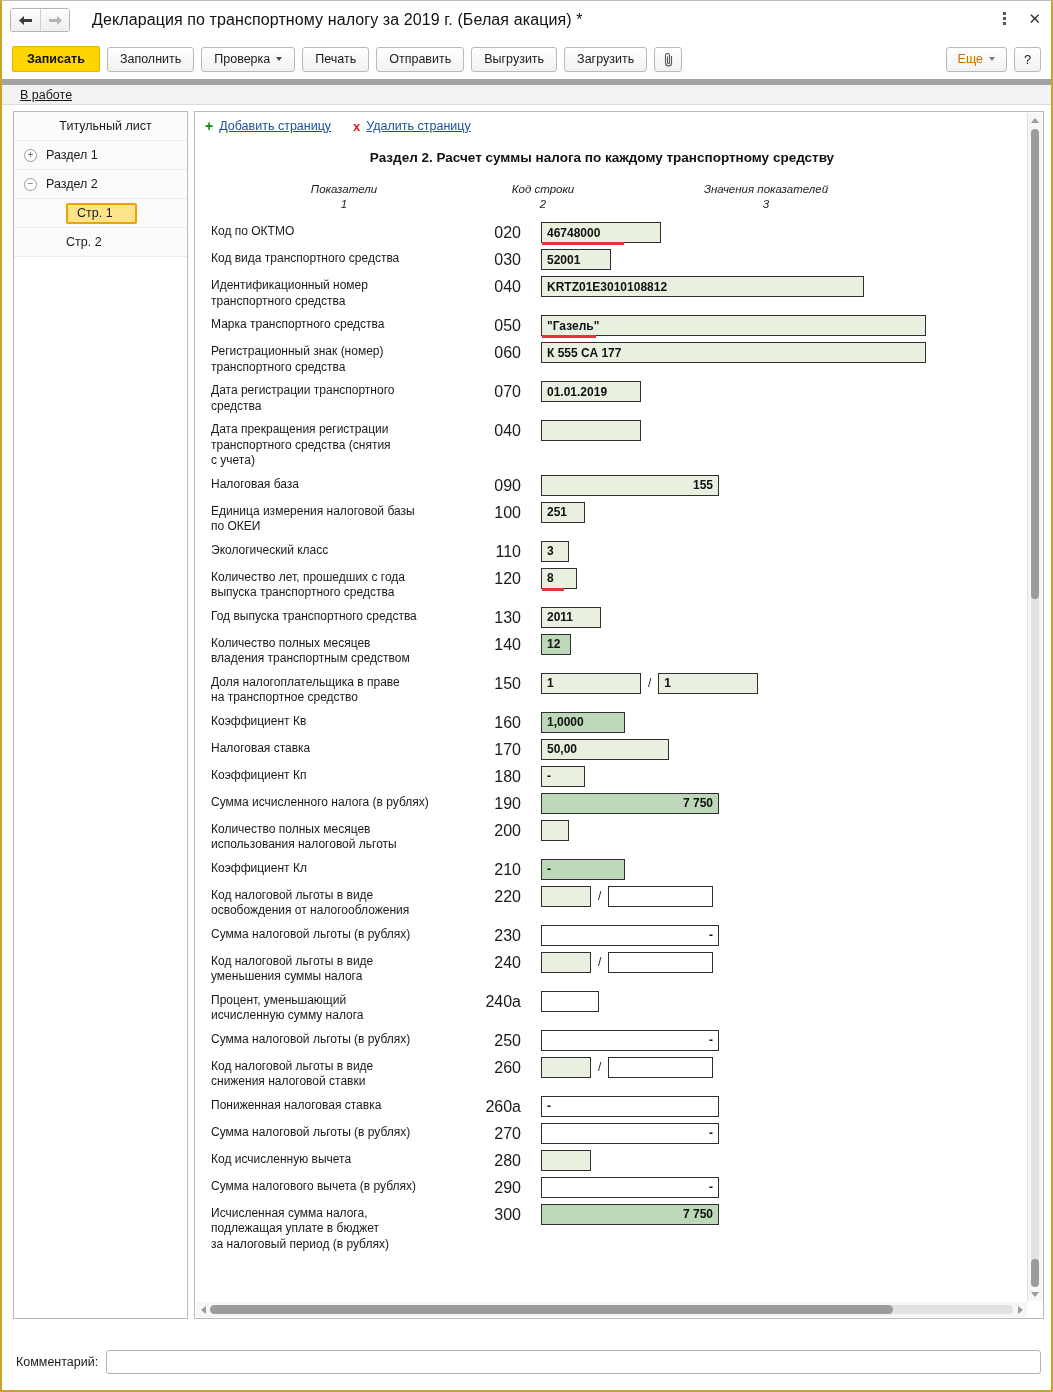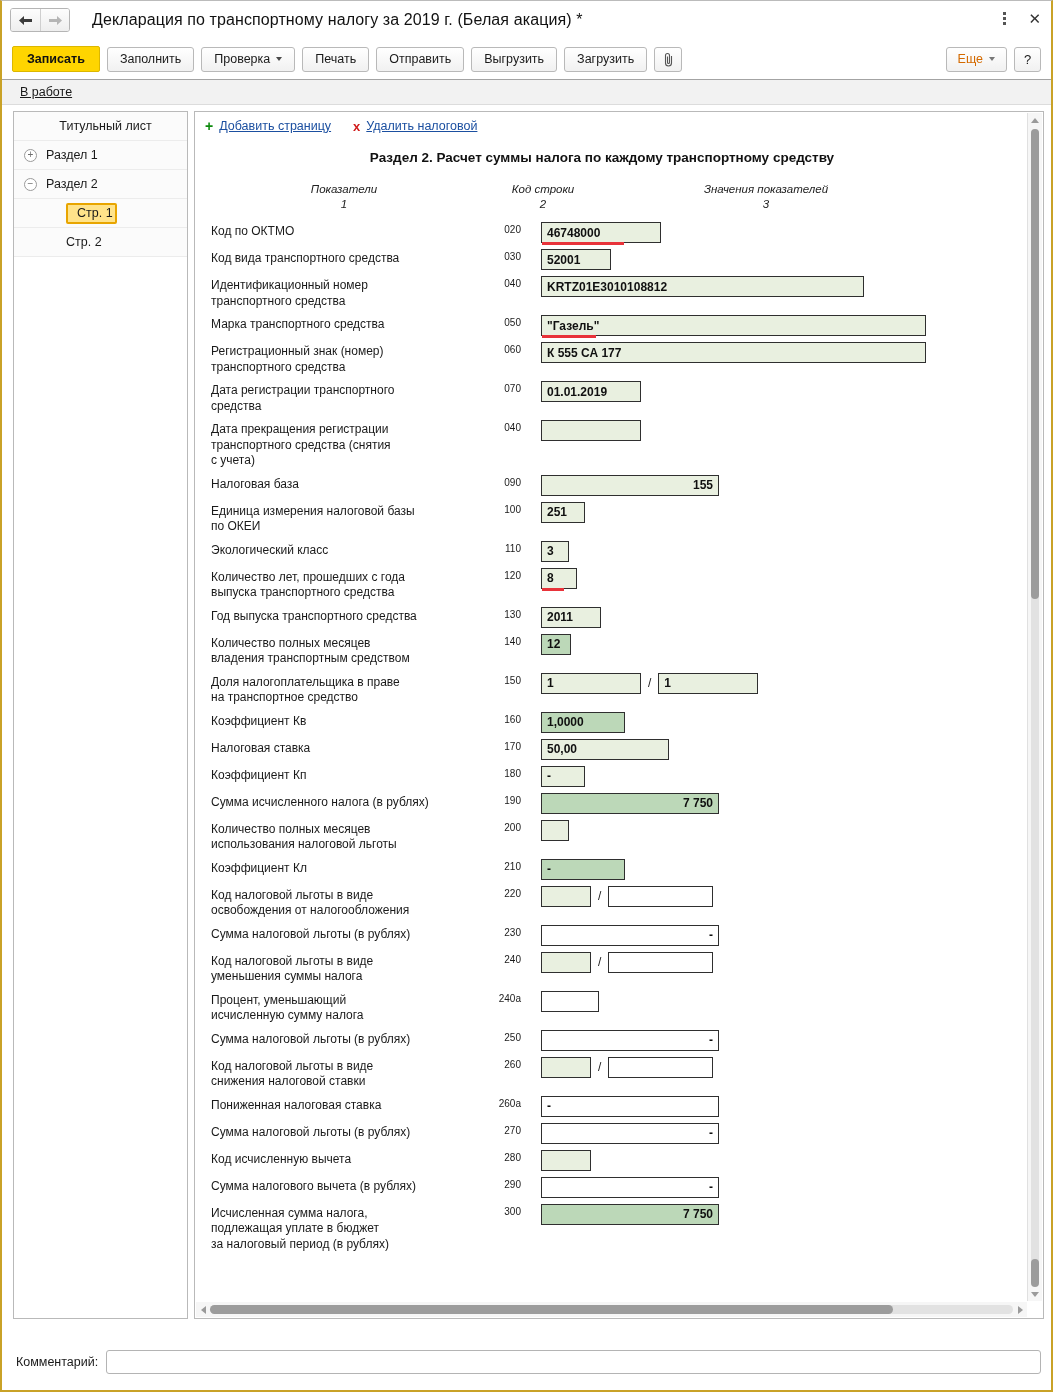--- a/index.html
+++ b/index.html
@@ -43,39 +43,39 @@
   }
   .btn .caret { margin-left:6px; border-left:3.5px solid transparent; border-right:3.5px solid transparent;
                 border-top:4px solid #4a4a4a; display:inline-block; }
   .btn-clip { width:28px; padding:0; }
   .toolbar-right { position:absolute; right:10px; display:flex; gap:7px; align-items:center; }
   .btn-more { color:#d46a00; padding:0 11px; }
   .btn-more .caret { border-top-color:#777; }
   .btn-help { width:27px; padding:0; font-size:13px; }
 
   
-  .statusstrip { height:26px; background:#f2f2f2; border-top:1px solid #a3a3a3; border-bottom:1px solid #dcdcdc;
+  .statusstrip { height:26px; background:#f2f2f2; border-top:6px solid #a3a3a3; border-bottom:1px solid #dcdcdc;
                  display:flex; align-items:center; padding:0 18px; }
   .statuslink { font-size:12.5px; color:#1a1a1a; text-decoration:underline; }
 
   
   .workspace { display:flex; height:1230px; padding:6px 7px 0 11px; gap:0; }
 
   
   .tree-pane { width:175px; border:1px solid #b9b9b9; background:#ffffff; height:1208px; overflow:hidden; }
   .tree-item { height:29px; display:flex; align-items:center; padding-left:10px; font-size:12.5px;
                border-bottom:1px solid #ececec; background:#fbfbfb; position:relative; }
   .tree-item.lvl0 { justify-content:center; }
   .tree-item .toggle { width:13px; height:13px; border:1px solid #9b9b9b; border-radius:50%;
                        display:inline-flex; align-items:center; justify-content:center;
                        font-size:10px; line-height:1; color:#6e6e6e; margin-right:9px; background:#fff; }
   .tree-item .tlabel { flex:1; }
   .tree-item.child { padding-left:52px; }
   .tree-item.child .tlabel { flex:none; }
-  .sel-box { background:#ffe38a; border:2px solid #e8a500; padding:1px 2px 2px 9px; border-radius:2px; }
+  .sel-box { background:#ffe38a; border:2px solid #e8a500; padding:1px 22px 2px 9px; border-radius:2px; }
   .tree-filler { height:430px; background:#ffffff; }
 
   
   .doc-pane { flex:1; margin-left:6px; border:1px solid #b9b9b9; background:#ffffff;
               display:flex; flex-direction:column; height:1208px; position:relative; }
   .doc-actions { height:24px; display:flex; align-items:center; gap:22px; padding:4px 0 0 10px; }
   .act { display:inline-flex; align-items:center; gap:6px; font-size:12.5px; }
   .act .plus { color:#0e8a0e; font-weight:bold; font-size:14px; line-height:1; }
   .act .cross { color:#d11c1c; font-weight:bold; font-size:13px; line-height:1; }
   .act a { color:#1b4fa0; text-decoration:underline; }
@@ -86,21 +86,21 @@
 
   .col-head { display:flex; margin-top:18px; font-style:italic; font-size:11.5px; color:#222; }
   .ch1 { width:282px; text-align:center; }
   .ch2 { width:116px; text-align:center; }
   .ch3 { width:330px; text-align:center; }
   .col-num { display:flex; font-style:italic; font-size:11.5px; color:#222; margin-top:3px; }
 
   .rows { margin-top:12px; }
   .row { display:flex; align-items:flex-start; margin-bottom:6px; }
   .r-label { width:278px; font-size:12px; line-height:15.5px; color:#1a1a1a; padding-top:2px; padding-left:8px; }
-  .r-code { width:40px; font-size:10px; text-align:right; padding-top:2px; color:#1a1a1a; }
+  .r-code { width:40px; font-size:16px; text-align:right; padding-top:2px; color:#1a1a1a; }
   .r-fields { padding-left:20px; display:flex; align-items:center; gap:7px; }
 
   .fld {
     height:21px; border:1px solid #2f2f2f; background:#e9f0e0;
     font-size:12px; font-weight:bold; color:#101010;
     display:flex; align-items:center; padding:0 5px;
     position:relative;
   }
   .fld.calc { background:#bcd8b8; }
   .fld.white { background:#ffffff; }
@@ -219,21 +219,21 @@
 
   <div class="doc-pane">
 
     <div class="doc-actions">
       <span class="act">
         <span class="plus">+</span>
         <a>Добавить страницу</a>
       </span>
       <span class="act">
         <span class="cross">x</span>
-        <a>Удалить налоговой</a>
+        <a>Удалить страницу</a>
       </span>
     </div>
 
     <div class="doc-scroll">
       <div class="doc-title">Раздел 2. Расчет суммы налога по каждому транспортному средству</div>
 
       <div class="col-head">
         <span class="ch1">Показатели</span>
         <span class="ch2">Код строки</span>
         <span class="ch3">Значения показателей</span>

